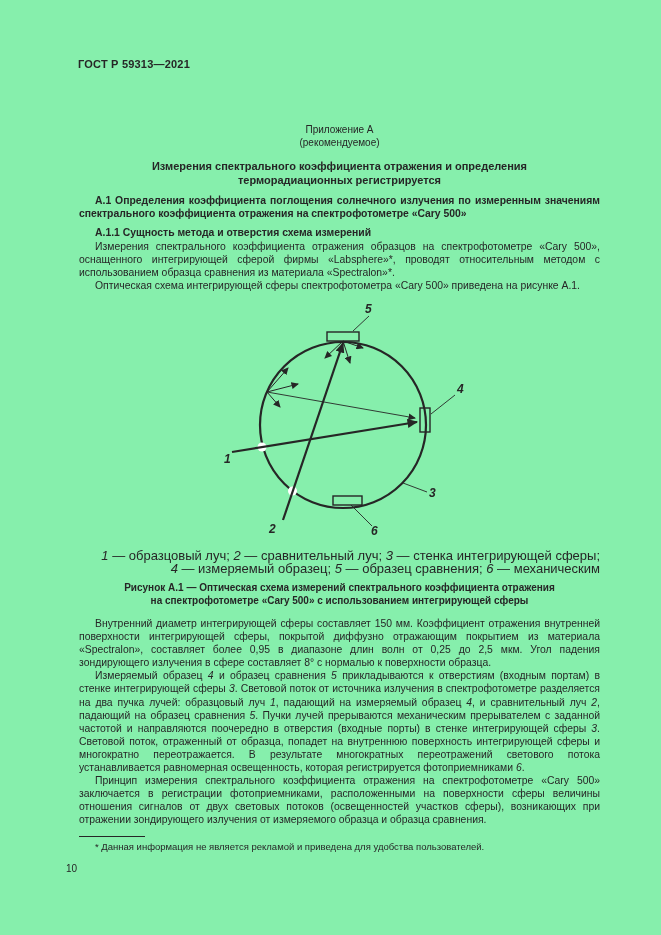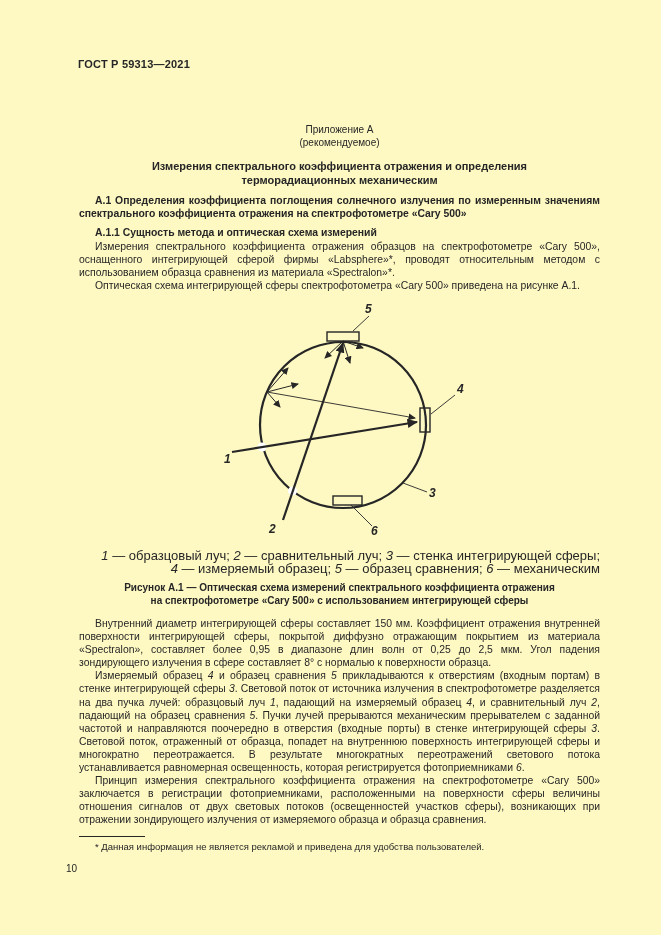--- a/index.html
+++ b/index.html
@@ -1,17 +1,17 @@
 <!DOCTYPE html>
 <html lang="ru"><head>
 <meta charset="utf-8">
 <style>
   html,body{margin:0;padding:0;background:#ffffff;}
   .page{
-    position:relative;width:661px;height:935px;background:#fef9c3;
+    position:relative;width:661px;height:935px;background:#86efac;
     font-family:"Liberation Sans",sans-serif;color:#262626;overflow:hidden;
   }
   .doc-code{position:absolute;left:78px;top:58px;font-size:11px;font-weight:bold;letter-spacing:.2px;}
   .appendix{position:absolute;left:79px;top:87px;width:521px;text-align:center;font-size:10px;line-height:13px;margin-top:36px;}
   .doc-title{position:absolute;left:79px;top:160px;width:521px;text-align:center;font-weight:bold;font-size:11px;line-height:13.5px;}
   .a1-heading{position:absolute;left:79px;top:194px;width:521px;font-weight:bold;font-size:10.4px;line-height:13.2px;text-align:justify;text-indent:16px;}
   .a11-heading{position:absolute;left:95px;top:227px;font-weight:bold;font-size:10.4px;}
   .intro{position:absolute;left:79px;top:240px;width:521px;font-size:10.4px;line-height:13.1px;}
   .intro p,.bodytext p{margin:0;text-indent:16px;text-align:justify;}
   .figure-wrap{position:absolute;left:222px;top:293px;width:250px;height:255px;}
@@ -32,25 +32,25 @@
 
   <div class="doc-code">ГОСТ Р 59313—2021</div>
 
   <div class="appendix">
     <div>Приложение А</div>
     <div>(рекомендуемое)</div>
   </div>
 
   <div class="doc-title">
     <div>Измерения спектрального коэффициента отражения и определения</div>
-    <div>терморадиационных механическим</div>
+    <div>терморадиационных регистрируется</div>
   </div>
 
   <div class="a1-heading">А.1 Определения коэффициента поглощения солнечного излучения по измеренным значениям спектрального коэффициента отражения на спектрофотометре «Cary 500»</div>
-  <div class="a11-heading">А.1.1 Сущность метода и оптическая схема измерений</div>
+  <div class="a11-heading">А.1.1 Сущность метода и отверстия схема измерений</div>
 
   <div class="intro">
     <p>Измерения спектрального коэффициента отражения образцов на спектрофотометре «Cary 500», оснащенного интегрирующей сферой фирмы «Labsphere»*, проводят относительным методом с использованием образца сравнения из материала «Spectralon»*.</p>
     <p>Оптическая схема интегрирующей сферы спектрофотометра «Cary 500» приведена на рисунке А.1.</p>
   </div>
 
   <div class="figure-wrap">
     <svg width="250" height="255" viewBox="0 0 250 255">
       <defs>
         <marker id="ah-big" markerUnits="userSpaceOnUse" markerWidth="11" markerHeight="9" refX="9.5" refY="4.5" orient="auto">

